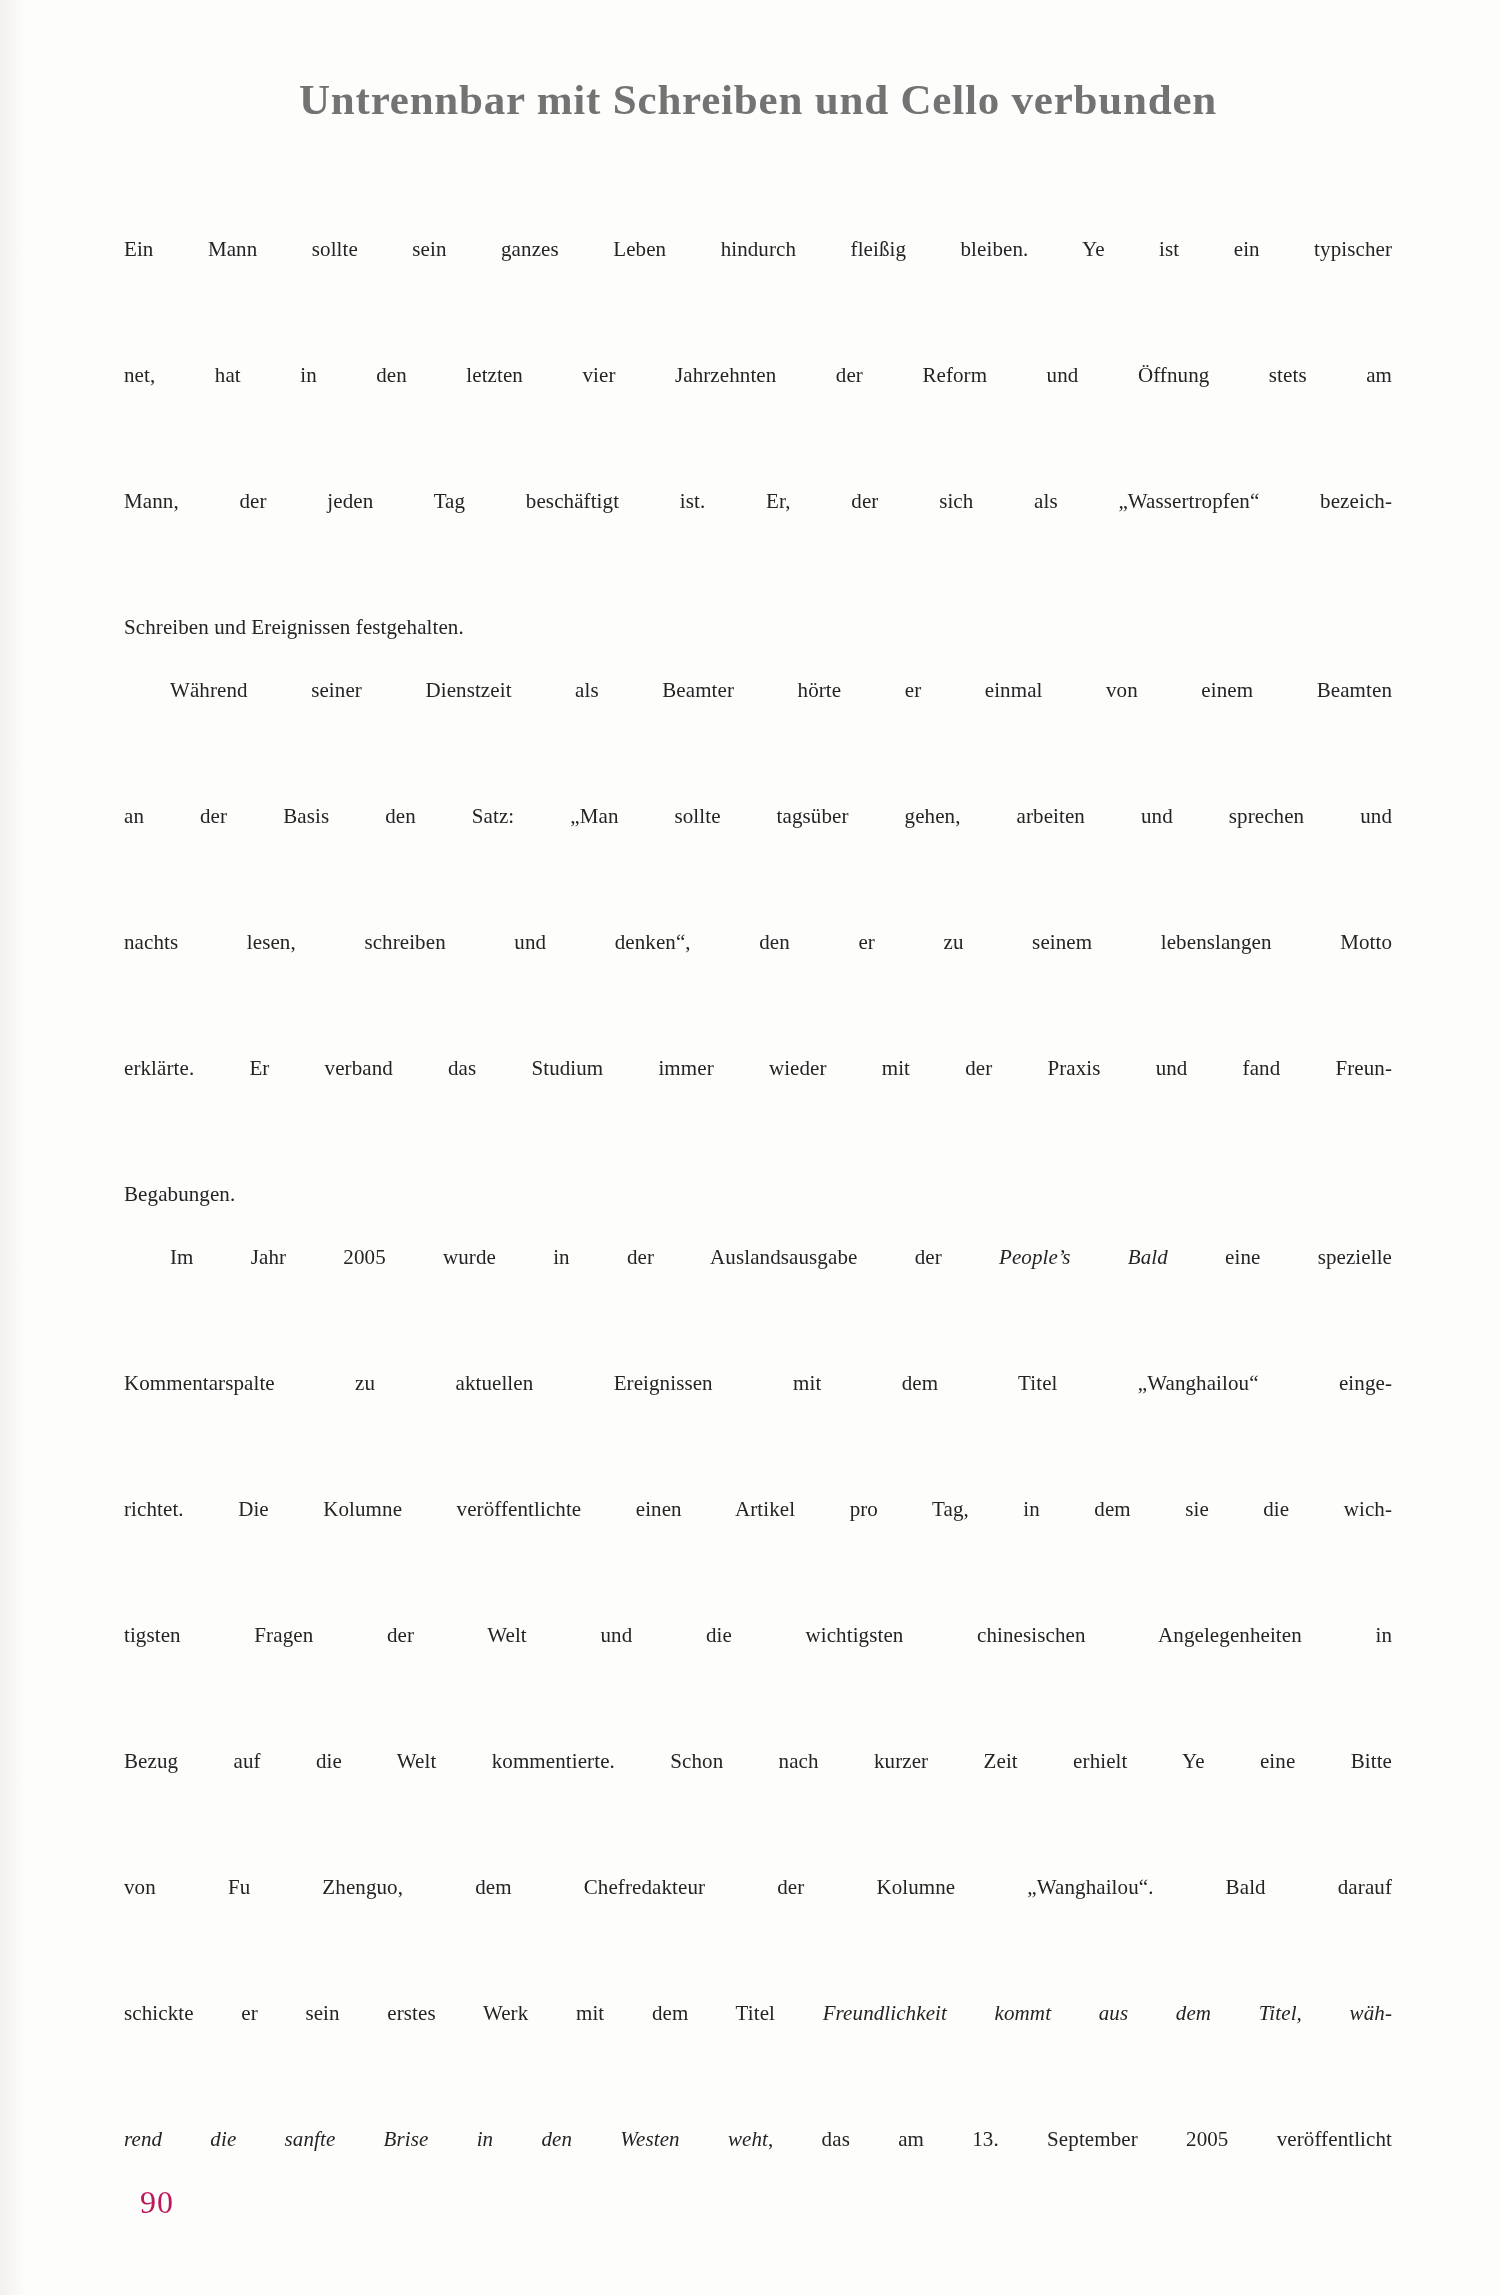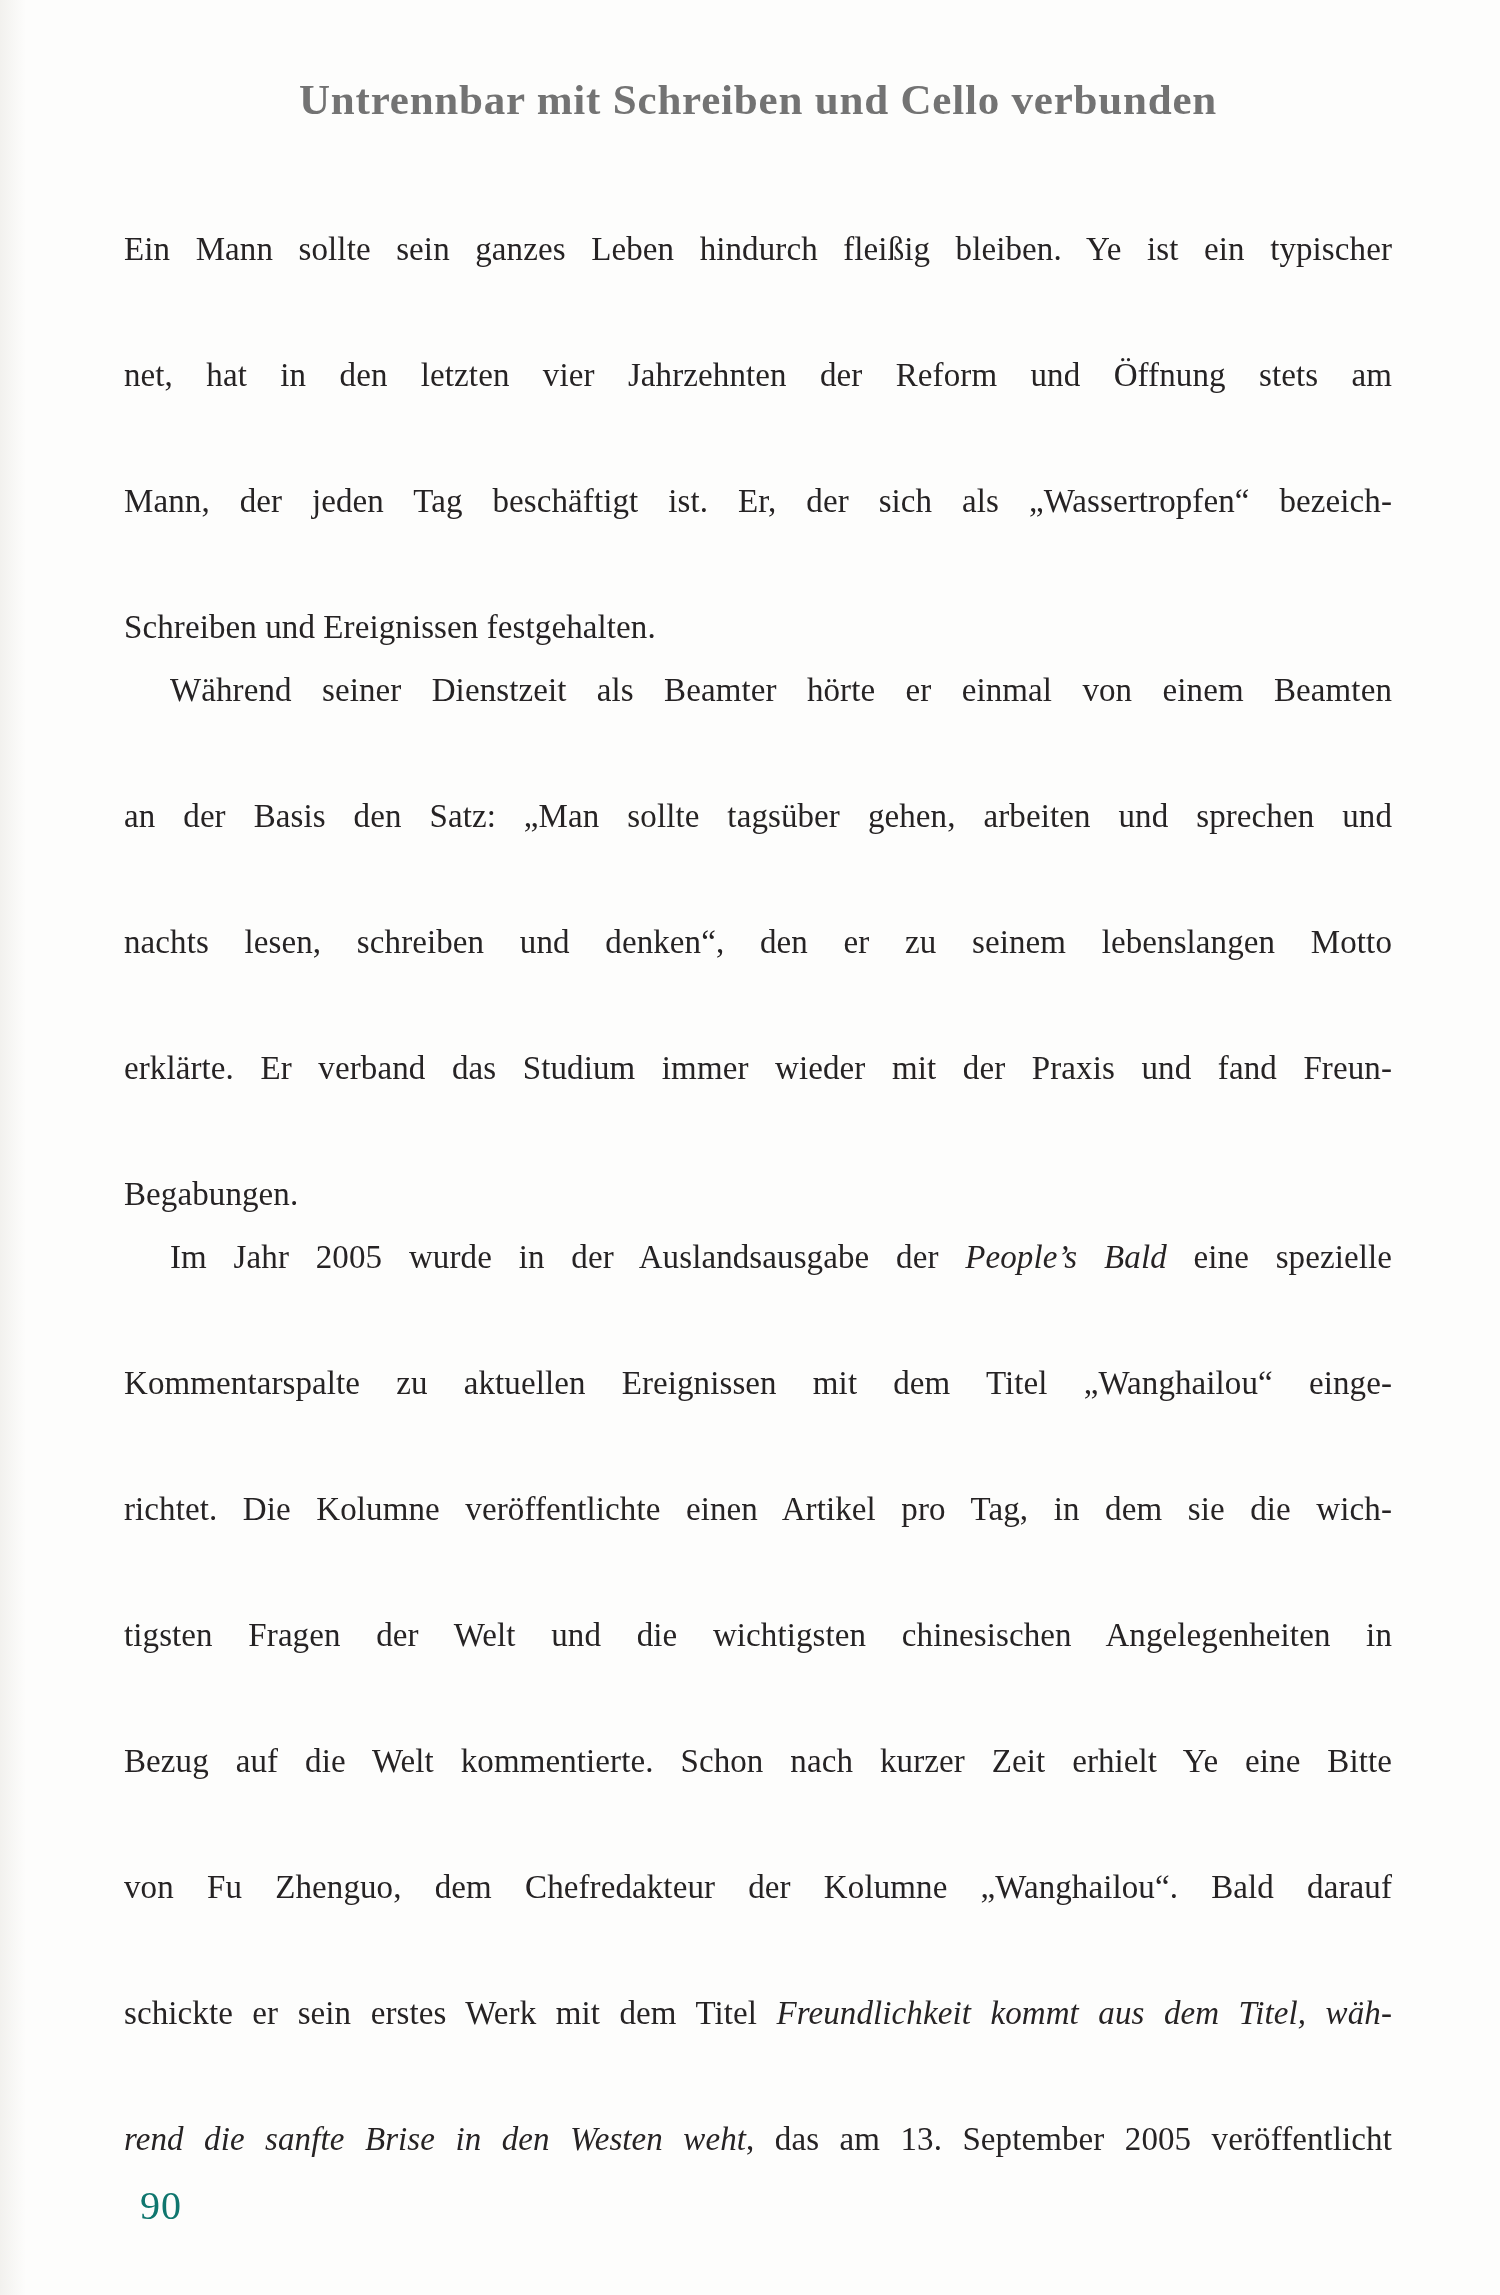--- a/index.html
+++ b/index.html
@@ -55,21 +55,21 @@
     text-align: center;
     color: #737373;
   }
 
   .body-block {
     margin-top: 94px;
   }
 
   p.para {
     margin: 0;
-    font-size: 33px;
+    font-size: 21px;
     line-height: 63px;
     text-align: justify;
     text-justify: inter-word;
     color: #262324;
     letter-spacing: 0.1px;
   }
 
   
   .line {
     display: block;
@@ -90,23 +90,23 @@
   }
 
   i, .ital {
     font-style: italic;
   }
 
   .folio {
     position: absolute;
     left: 140px;
     top: 2186px;
-    font-size: 40px;
+    font-size: 32px;
     line-height: 1;
-    color: #0f766e;
+    color: #be185d;
     letter-spacing: 1px;
   }
 </style>
 </head>
 <body>
 
 <div class="page">
 
   <div class="content">
 

